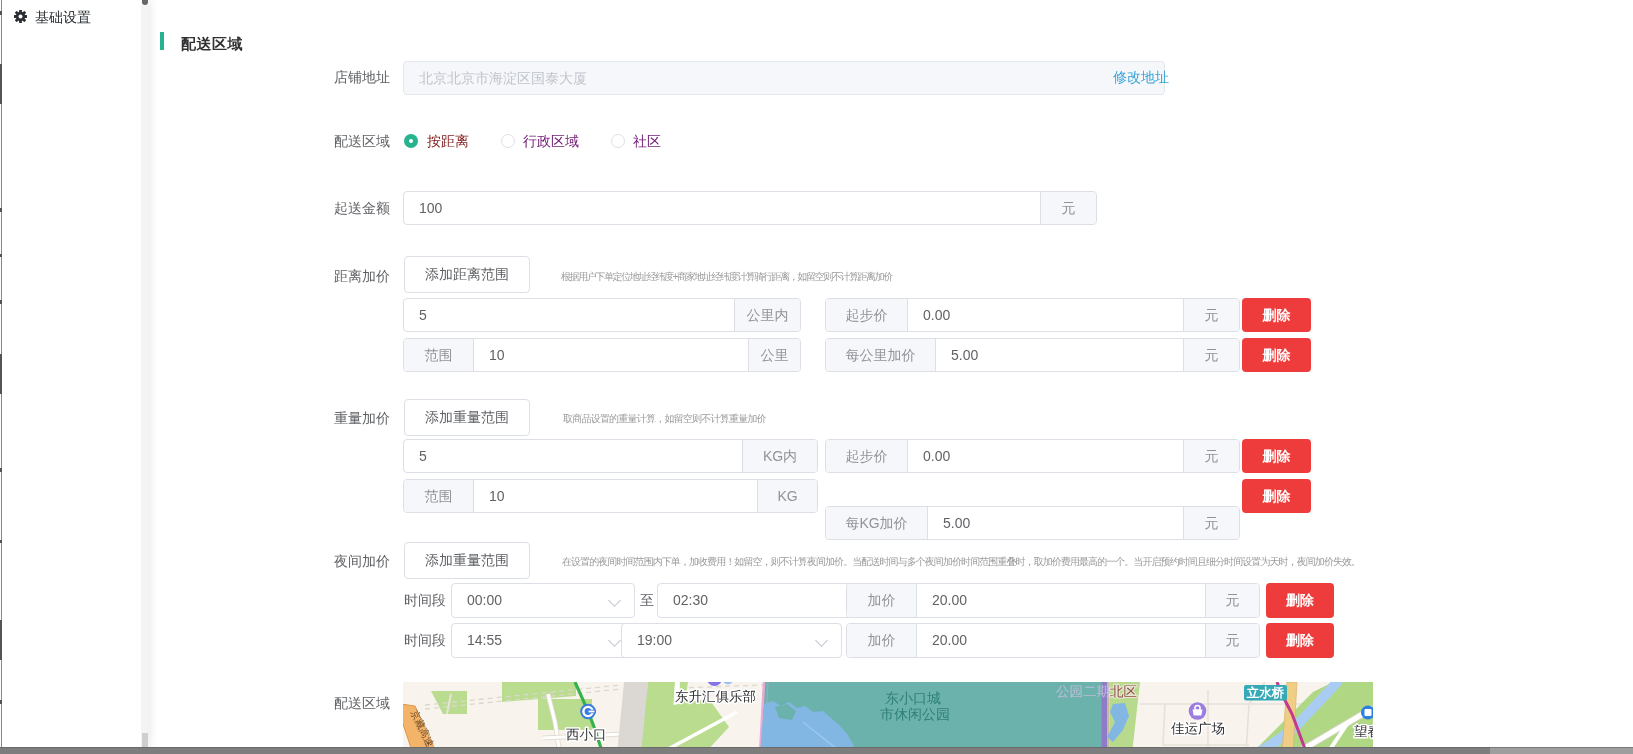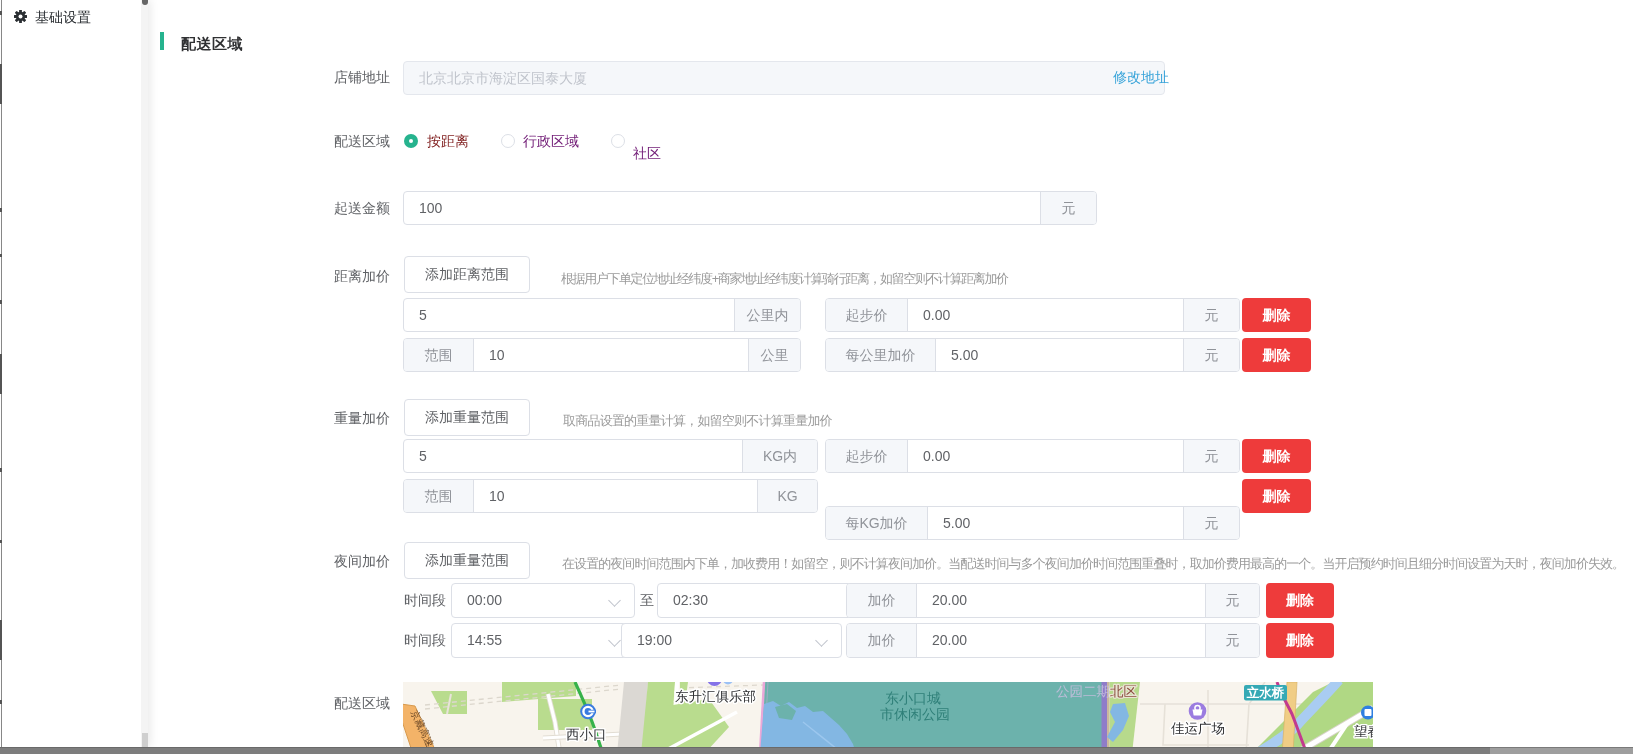--- a/index.html
+++ b/index.html
@@ -23,21 +23,21 @@
   .flabel { position:absolute; width:120px; left:270px; text-align:right; font-size:14px; color:#606266; }
   .grp { position:absolute; height:34px; border:1px solid #dcdfe6; border-radius:4px; background:#fff; }
   .grp .val { position:absolute; left:15px; top:0; line-height:32px; font-size:14px; color:#606266; white-space:nowrap;}
   .app { position:absolute; right:0; top:0; bottom:0; background:#f5f7fa; border-left:1px solid #dcdfe6;
     border-radius:0 3px 3px 0; color:#909399; font-size:14px; text-align:center; }
   .pre { position:absolute; left:0; top:0; bottom:0; background:#f5f7fa; border-right:1px solid #dcdfe6;
     border-radius:3px 0 0 3px; color:#909399; font-size:14px; text-align:center; }
   .app span,.pre span { line-height:32px; }
   .addbtn { position:absolute; left:404px; width:126px; height:37px; border:1px solid #dcdfe6; border-radius:4px;
     background:#fff; color:#606266; font-size:14px; text-align:center; line-height:35px; }
-  .helper { position:absolute; font-size:13px; color:#9a9a9a; white-space:nowrap; }
+  .helper { position:absolute; font-size:10px; color:#9a9a9a; white-space:nowrap; }
   .delbtn { position:absolute; width:69px; height:34px; background:#ee3b3b; border-radius:4px; color:#fff;
     font-size:14px; text-align:center; line-height:34px;font-weight:bold; }
   .sel { position:absolute; height:35px; border:1px solid #dcdfe6; border-radius:4px; background:#fff; }
   .sel .val { position:absolute; left:15px; line-height:33px; font-size:14px; color:#606266; }
   .chev { position:absolute; right:15px; top:12px; width:9px; height:9px; border-right:1.4px solid #bfc3cb;
     border-bottom:1.4px solid #bfc3cb; transform:rotate(45deg); }
   .rlabel { position:absolute; font-size:14px; color:#701a75; }
   .radio { position:absolute; width:14px; height:14px; border-radius:50%; border:1px solid #dcdfe6; background:#fff; }
   .radio.on { border:none; background:#26b38e; }
   .radio.on::after { content:""; position:absolute; left:5px; top:5px; width:4px; height:4px; border-radius:50%; background:#fff; }
@@ -89,21 +89,21 @@
   <span class="val" style="color:#c0c4cc">北京北京市海淀区国泰大厦</span>
 </div>
 <div class="abs" style="left:1113px;top:69px;font-size:14px;color:#36a3d9">修改地址</div>
 
 <div class="flabel" style="top:133px">配送区域</div>
 <div class="radio on" style="left:404px;top:134px"></div>
 <div class="rlabel" style="left:427px;top:133px;color:#7f1d1d">按距离</div>
 <div class="radio" style="left:501px;top:134px"></div>
 <div class="rlabel" style="left:523px;top:133px">行政区域</div>
 <div class="radio" style="left:611px;top:134px"></div>
-<div class="rlabel" style="left:633px;top:145px">社区</div>
+<div class="rlabel" style="left:633px;top:133px">社区</div>
 
 <div class="flabel" style="top:200px">起送金额</div>
 <div class="grp" style="left:403px;top:191px;width:694px">
   <span class="val">100</span>
   <div class="app" style="width:56px"><span>元</span></div>
 </div>
 
 <div class="flabel" style="top:268px">距离加价</div>
 <div class="addbtn" style="top:256px">添加距离范围</div>
 <div class="helper" style="left:561px;top:270px;letter-spacing:-1.41px">根据用户下单定位地址经纬度+商家地址经纬度计算骑行距离，如留空则不计算距离加价</div>

